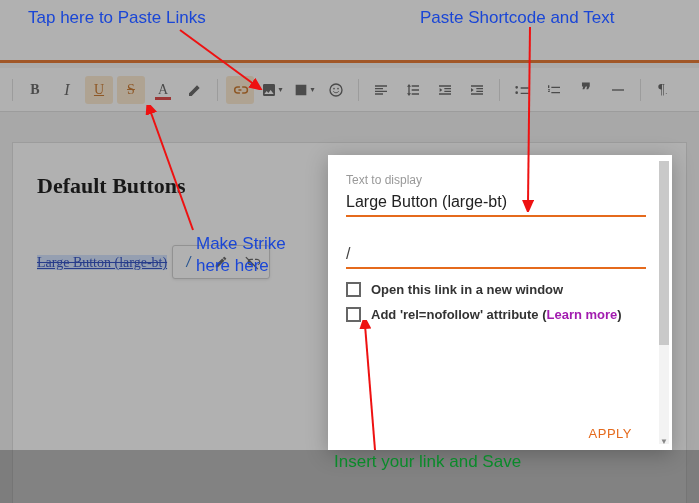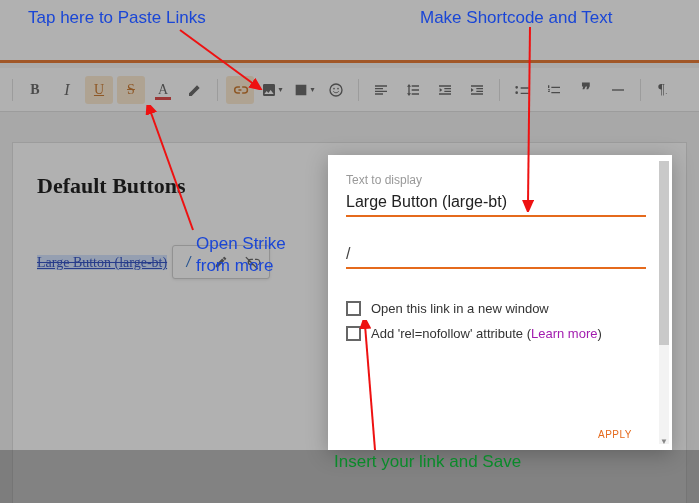--- a/index.html
+++ b/index.html
@@ -32,26 +32,26 @@
 
   .popover { position: absolute; top: 155px; left: 328px; width: 344px; height: 295px; background: #fff; box-shadow: 0 4px 20px rgba(0,0,0,0.25); z-index: 100; font-family: Arial, sans-serif; }
   .popover-inner { position: absolute; inset: 0 18px 0 0; padding: 18px 6px 6px 18px; }
   .scrollbar { position: absolute; top: 6px; right: 3px; width: 10px; bottom: 6px; background: #f3f3f3; }
   .scrollbar-thumb { position: absolute; top: 0; left: 0; right: 0; height: 65%; background: #c9c9c9; }
   .scrollbar-arrow { position: absolute; left: 0; right: 0; height: 10px; display:flex; align-items:center; justify-content:center; color:#888; font-size:8px; }
   .field-label { font-size: 12px; color: #999; margin-bottom: 6px; }
   .text-input { font-size: 16px; color: #222; padding-bottom: 4px; border: none; border-bottom: 2px solid #e56a1c; width: 300px; outline: none; background: transparent; }
   .text-input.search { color: #444; }
   .group2 { margin-top: 28px; }
-  .checks { margin-top: 32px; }
+  .checks { margin-top: 13px; font-weight: bold; }
   .check-row { display: flex; align-items: center; font-size: 13px; color: #333; margin-bottom: 10px; }
   .check-box { width: 15px; height: 15px; border: 2px solid #666; margin-right: 10px; }
   .learn-more { color: #a21caf; }
   .apply-row { position: absolute; bottom: 8px; right: 22px; }
-  .apply-btn { color: #e56a1c; font-size: 10px; font-weight: 500; letter-spacing: 0.5px; cursor: pointer; }
+  .apply-btn { color: #e56a1c; font-size: 13px; font-weight: 500; letter-spacing: 0.5px; cursor: pointer; }
 
   .annot { position: absolute; z-index: 200; font-family: Arial, sans-serif; font-size: 17px; pointer-events: none; }
   .blue { color: #1a46d6; }
   .green { color: #0a8a2a; }
 
   .arrow-svg { position: absolute; z-index: 190; pointer-events: none; }
 </style>
 </head>
 <body>
 
@@ -190,23 +190,23 @@
   <div class="scrollbar">
     <div class="scrollbar-arrow" style="top:-2px;">▲</div>
     <div class="scrollbar-thumb"></div>
     <div class="scrollbar-arrow" style="bottom:-2px;">▼</div>
   </div>
 </div>
 
 <div class="dim-overlay-bottom"></div>
 
 <div class="annot blue" style="top:8px;left:28px;">Tap here to Paste Links</div>
-<div class="annot blue" style="top:8px;left:420px;">Make Shortcode and Text</div>
-<div class="annot blue" style="top:234px;left:196px;">Open Strike</div>
-<div class="annot blue" style="top:256px;left:196px;">from more</div>
+<div class="annot blue" style="top:8px;left:420px;">Paste Shortcode and Text</div>
+<div class="annot blue" style="top:234px;left:196px;">Make Strike</div>
+<div class="annot blue" style="top:256px;left:196px;">here here</div>
 <div class="annot green" style="top:452px;left:334px;z-index:210;">Insert your link and Save</div>
 
 <svg class="arrow-svg" style="top:20px;left:170px;" width="100" height="70">
   <defs>
       <marker id="ah1" markerWidth="10" markerHeight="10" refX="2" refY="3" orient="auto">
         <path d="M0,0 L0,6 L7,3 z" fill="#e11"></path>
       </marker>
     </defs>
   <line x1="10" y1="10" x2="85" y2="65" stroke="#e11" stroke-width="2" marker-end="url(#ah1)"></line>
 </svg>

